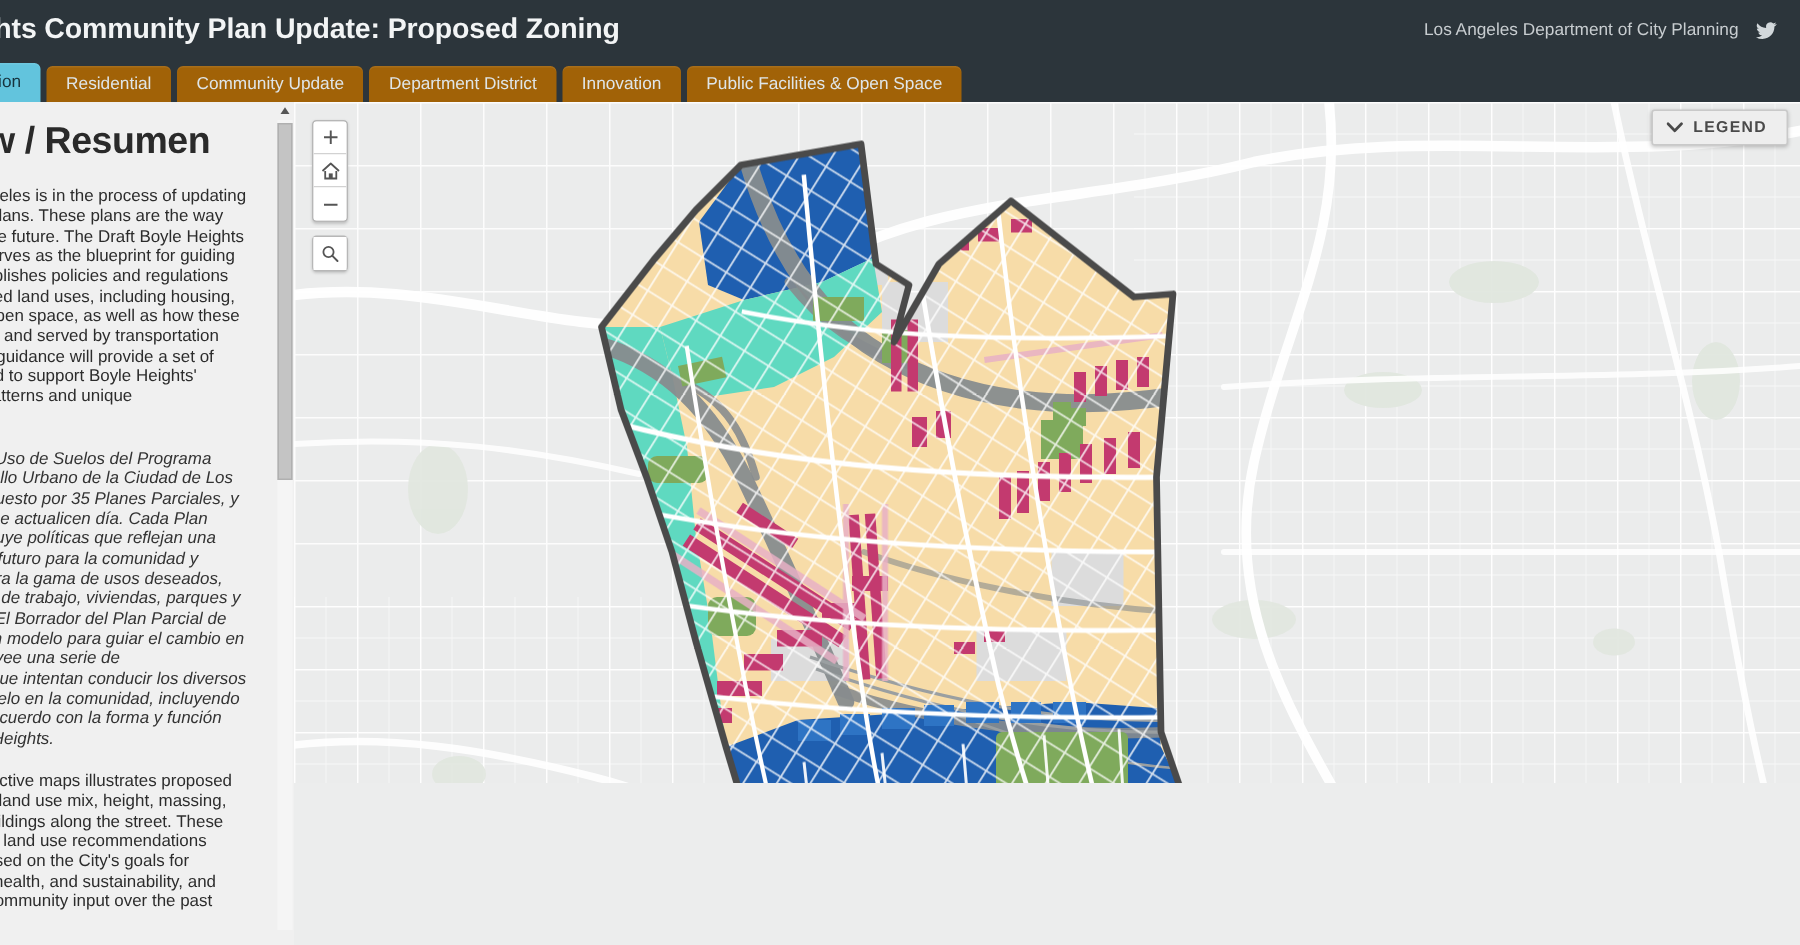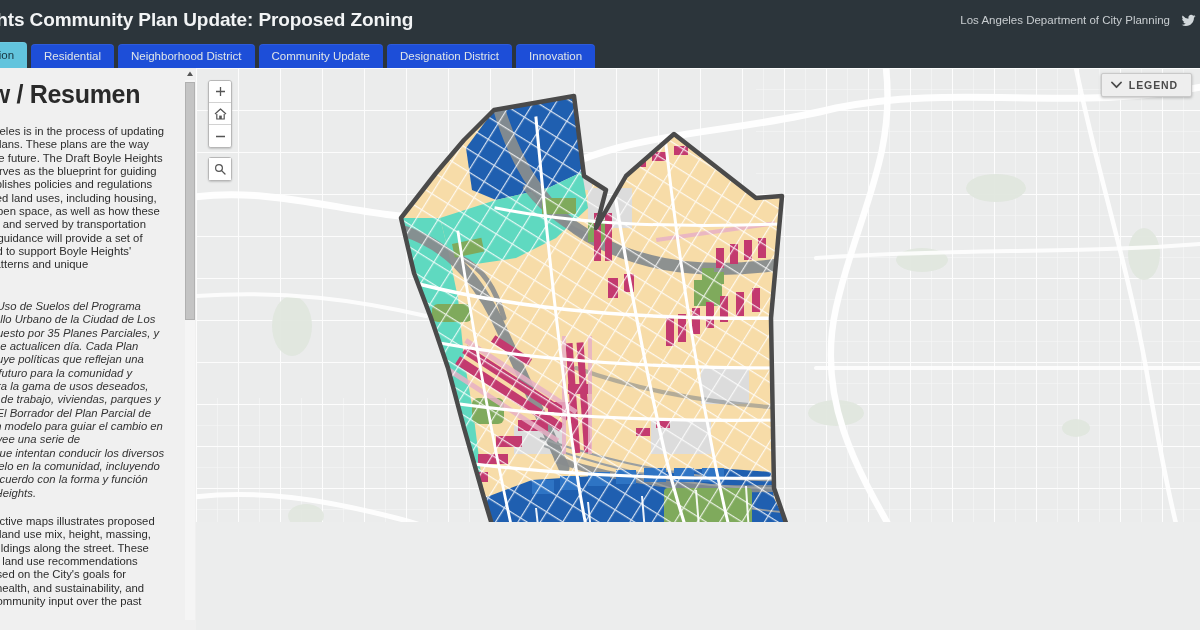--- a/index.html
+++ b/index.html
@@ -25,21 +25,21 @@
     color: #f2f4f5;
     font-size: 19px;
     font-weight: bold;
     letter-spacing: -0.1px;
     white-space: nowrap;
     margin-left: -115px;
     padding-left: 14px;
   }
   .header-right {
     display: flex; align-items: center; gap: 11px;
-    padding-right: 4px;
+    padding-right: 15px;
     white-space: nowrap;
   }
   .header-agency {
     color: #c8cdd0;
     font-size: 11.5px;
     white-space: nowrap;
   }
   .twitter-icon { width: 15px; height: 15px; display: block; }
   .twitter-icon svg { display: block; }
 
@@ -56,21 +56,21 @@
     margin-left: -130px;
     white-space: nowrap;
   }
   .tab {
     height: 24px;
     line-height: 24px;
     padding: 0 13px;
     margin-right: 4px;
     font-size: 11.5px;
     color: #dfe5e8;
-    background: #1d4ed8;
+    background: #a16207;
     border-radius: 4px 4px 0 0;
     cursor: pointer;
     user-select: none;
     white-space: nowrap;
     box-shadow: inset 0 1px 0 rgba(255,255,255,0.08);
   }
   .tab.active {
     background: #62c4dd;
     color: #17343f;
     height: 26px;
@@ -216,24 +216,24 @@
           <path fill="#d2d8db" d="M23 4.9c-.8.4-1.7.6-2.6.8.9-.6 1.6-1.5 2-2.5-.9.5-1.9.9-2.9 1.1A4.5 4.5 0 0 0 11.8 8c0 .4 0 .7.1 1A12.8 12.8 0 0 1 2.6 3.9a4.5 4.5 0 0 0 1.4 6 4.4 4.4 0 0 1-2-.6v.1c0 2.1 1.5 3.9 3.5 4.3a4.6 4.6 0 0 1-2 .1 4.5 4.5 0 0 0 4.2 3.1A9 9 0 0 1 1 18.8a12.7 12.7 0 0 0 6.9 2c8.3 0 12.8-6.8 12.8-12.7v-.6c.9-.6 1.7-1.4 2.3-2.3z"></path>
         </svg>
       </span>
     </div>
   </div>
 
   <div class="tabbar">
     <div class="tabs">
       <div class="tab active">General Plan Designation</div>
       <div class="tab">Residential</div>
-      <div class="tab">Neighborhood District</div>
       <div class="tab">Community Update</div>
-      <div class="tab">Designation District</div>
+      <div class="tab">Department District</div>
       <div class="tab">Innovation</div>
+      <div class="tab">Public Facilities &amp; Open Space</div>
     </div>
   </div>
 
   <div class="sidebar">
     <div class="sidebar-inner">
       <h1>Overview / Resumen</h1>
       <p>The City of Los Angeles is in the process of updating its 35 Community Plans. These plans are the way the City plans for the future. The Draft Boyle Heights Community Plan serves as the blueprint for guiding this change. It establishes policies and regulations for a range of desired land uses, including housing, employment, and open space, as well as how these uses are connected and served by transportation infrastructure. This guidance will provide a set of regulations intended to support Boyle Heights' existing land use patterns and unique neighborhoods.</p>
       <p class="es">El Elemento sobre Uso de Suelos del Programa General de Desarrollo Urbano de la Ciudad de Los Ángeles está compuesto por 35 Planes Parciales, y es importante que se actualicen día. Cada Plan Parcial ("Plan") incluye políticas que reflejan una visión colectiva del futuro para la comunidad y designa la tierra para la gama de usos deseados, incluyendo puestos de trabajo, viviendas, parques y espacios públicos. El Borrador del Plan Parcial de Boyle Heights es un modelo para guiar el cambio en la comunidad y provee una serie de reglamentaciones que intentan conducir los diversos tipos de usos de suelo en la comunidad, incluyendo altura y diseño de acuerdo con la forma y función orgánica de Boyle Heights.</p>
       <p>This series of interactive maps illustrates proposed zoning, addressing land use mix, height, massing, and character of buildings along the street. These detailed zoning and land use recommendations were developed based on the City's goals for economy, mobility, health, and sustainability, and were informed by community input over the past several years.</p>
 

